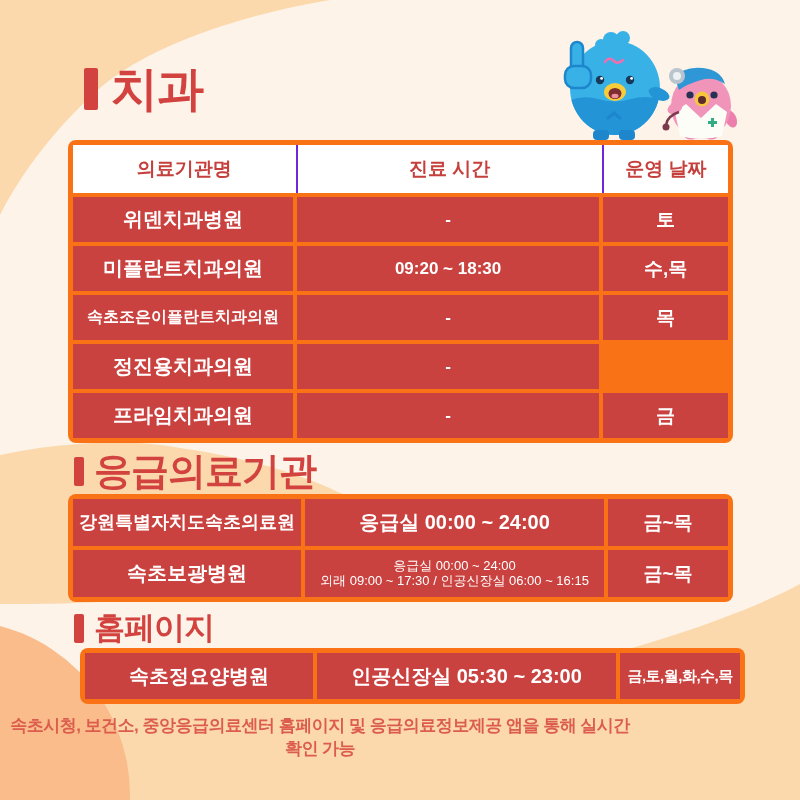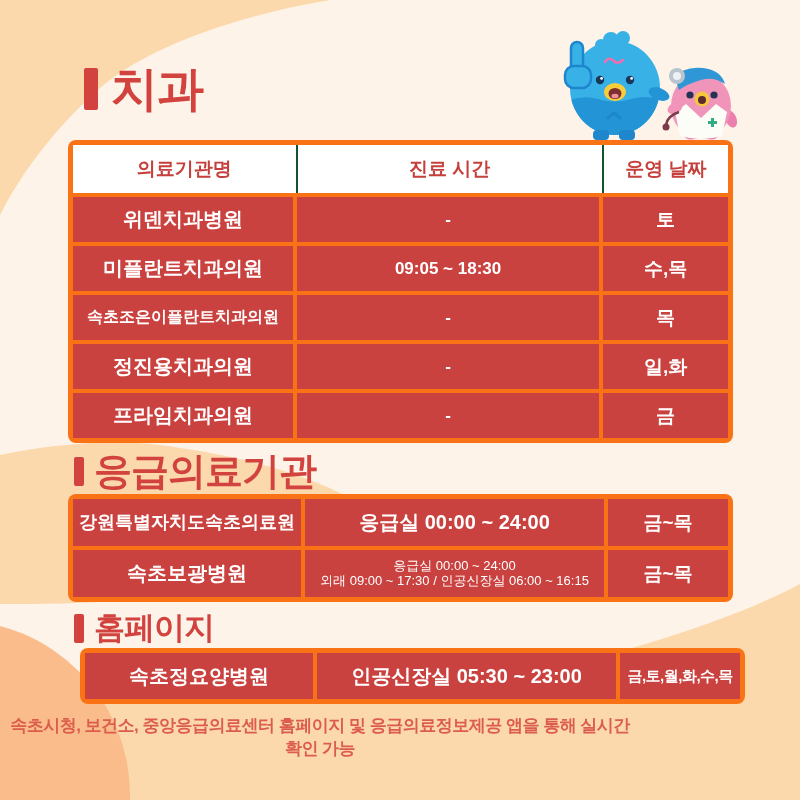--- a/index.html
+++ b/index.html
@@ -34,21 +34,21 @@
   .tbl-nursing{left:80px;top:648px;width:665px;}
 
   .grid1{display:grid;grid-template-columns:222fr 305fr 126fr;gap:4px;}
   .grid2{display:grid;grid-template-columns:230fr 302fr 121fr;gap:4px;}
 
   .thead{gap:0;}
   .thead .cell{
     background:#ffffff;color:#c5403c;font-weight:800;font-size:19px;
     height:48px;display:flex;align-items:center;justify-content:center;
   }
-  .thead .cell + .cell{border-left:2px solid #14532d;}
+  .thead .cell + .cell{border-left:2px solid #6d28d9;}
 
   .trow .cell{
     background:#ca423f;color:#ffffff;font-weight:700;
     display:flex;flex-direction:column;align-items:center;justify-content:center;
     text-align:right;line-height:1.15;
   }
   .tbl-dental .trow .cell{height:45px;}
   .tbl-emergency .trow .cell{height:47px;}
   .tbl-nursing .trow .cell{height:46px;}
 
@@ -140,32 +140,31 @@
       <div class="cell">진료 시간</div>
       <div class="cell">운영 날짜</div>
     </div>
     <div class="grid1 trow">
       <div class="cell name">위덴치과병원</div>
       <div class="cell hours">-</div>
       <div class="cell days">토</div>
     </div>
     <div class="grid1 trow">
       <div class="cell name">미플란트치과의원</div>
-      <div class="cell hours">09:05 ~ 18:30</div>
+      <div class="cell hours">09:20 ~ 18:30</div>
       <div class="cell days">수,목</div>
     </div>
     <div class="grid1 trow">
       <div class="cell name name-sm">속초조은이플란트치과의원</div>
       <div class="cell hours">-</div>
       <div class="cell days">목</div>
     </div>
     <div class="grid1 trow">
       <div class="cell name">정진용치과의원</div>
       <div class="cell hours">-</div>
-      <div class="cell days">일,화</div>
     </div>
     <div class="grid1 trow">
       <div class="cell name">프라임치과의원</div>
       <div class="cell hours">-</div>
       <div class="cell days">금</div>
     </div>
   </div>
 
   <div class="sec-title t2">
     <span class="bar"></span>

